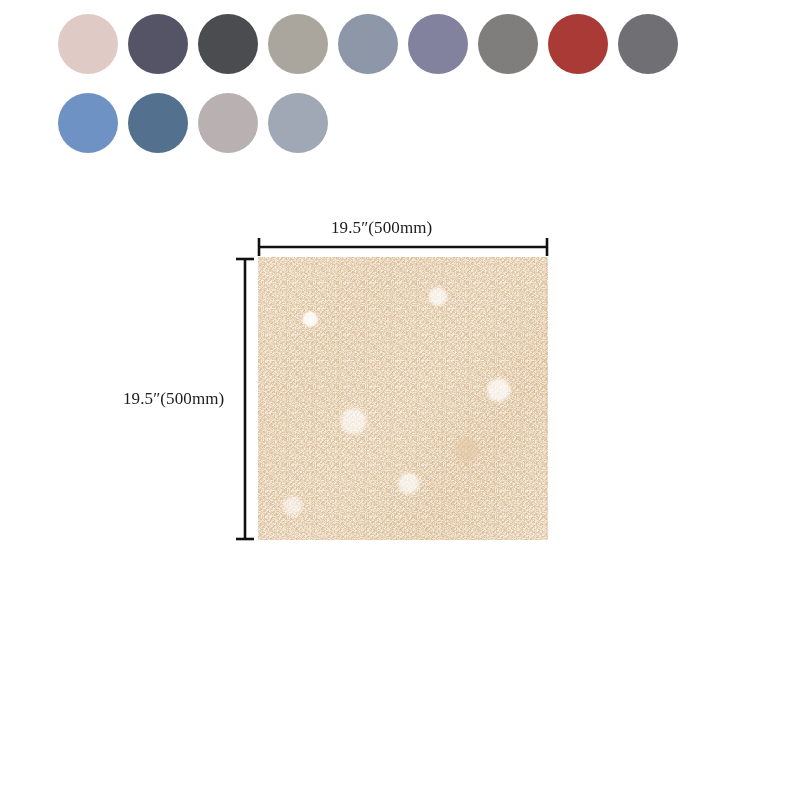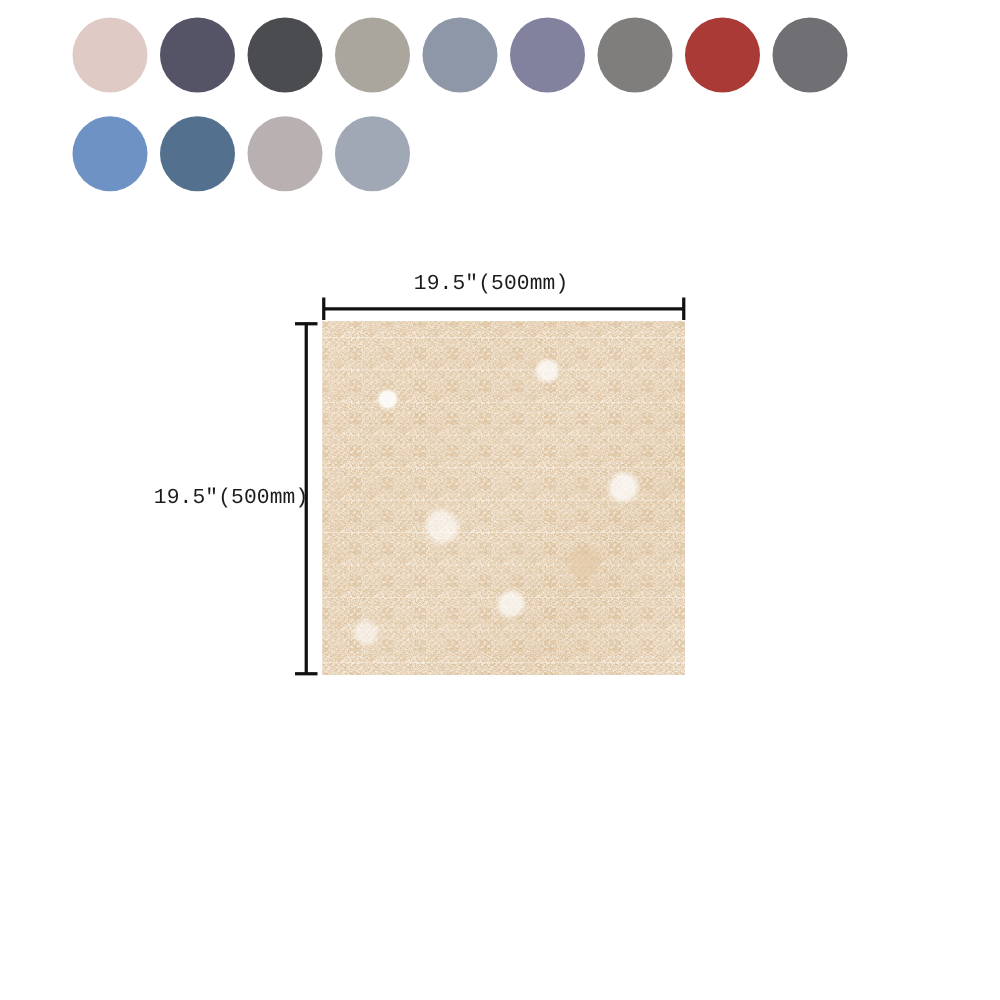--- a/index.html
+++ b/index.html
@@ -102,21 +102,21 @@
     position: absolute;
     left: 0;
     top: 0;
     width: 800px;
     height: 800px;
     pointer-events: none;
   }
 
   .dim-label {
     position: absolute;
-    font-family: Liberation Mono, monospace;
+    font-family: Liberation Serif, serif;
     font-size: 17px;
     color: #1c1c1c;
     white-space: nowrap;
     letter-spacing: 0.1px;
   }
   #dim-label-width {
     left: 331px;
     top: 218px;
   }
   #dim-label-height {

